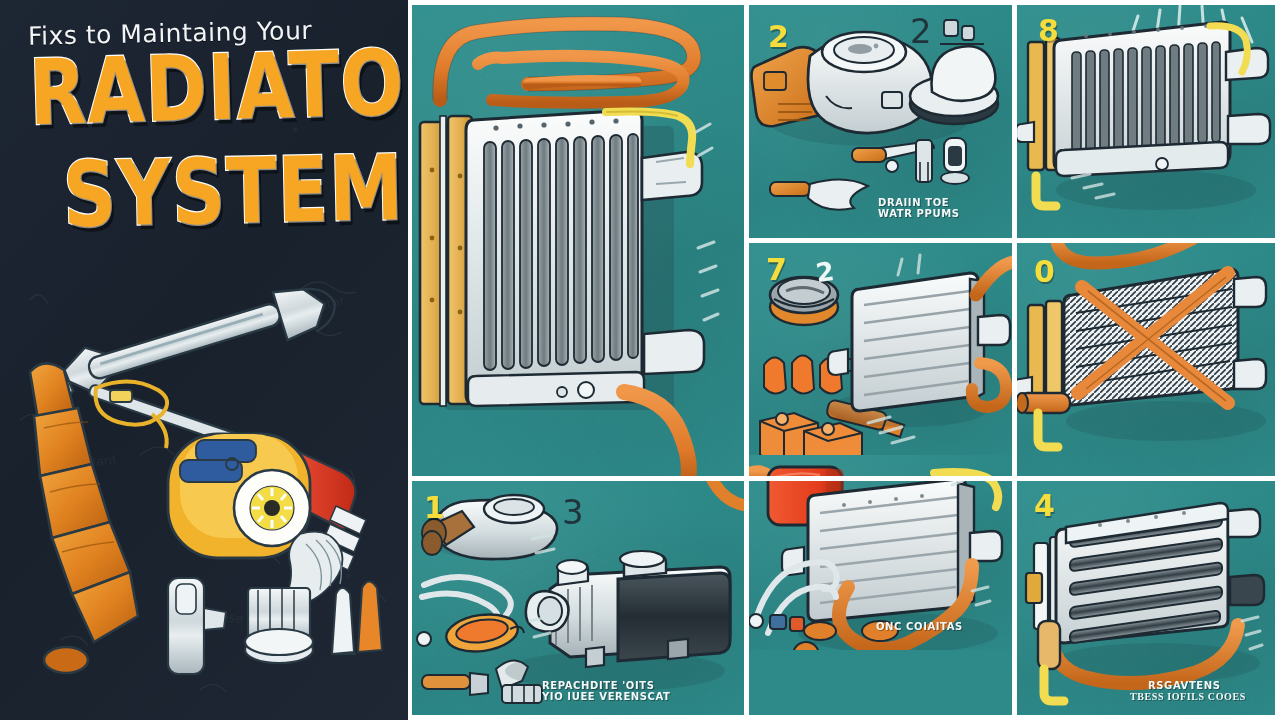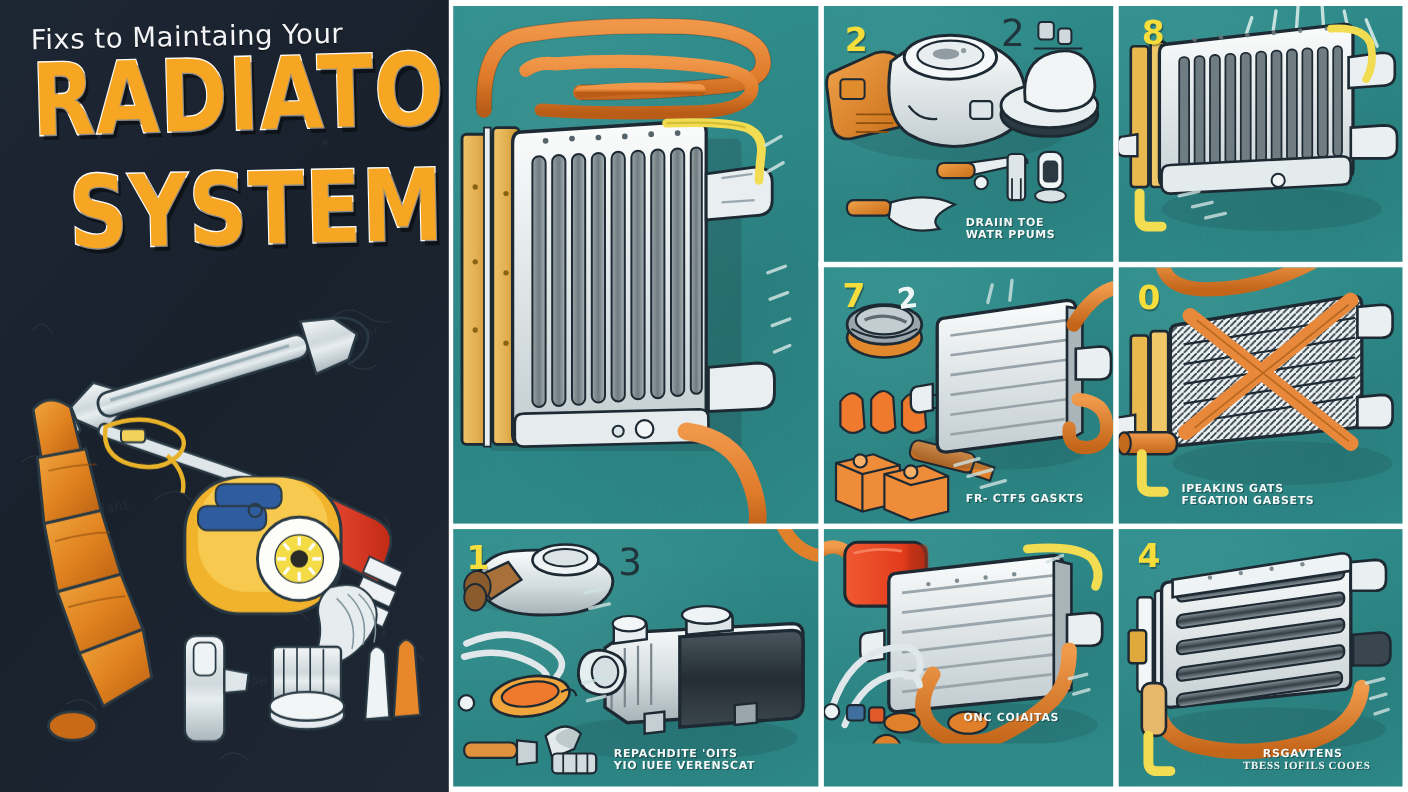--- a/index.html
+++ b/index.html
@@ -70,21 +70,21 @@
       radial-gradient(circle at 27% 78%, rgba(0,0,0,.12) 0 1px, transparent 1px);
     background-size:37px 41px, 53px 47px, 61px 59px, 43px 39px, 49px 51px;
   }
   
   .p-hero   { left:0;   top:0;   width:334px; height:477px; }
   .p-tr1    { left:338px; top:0;   width:264px; height:239px; }
   .p-tr2    { left:606px; top:0;   width:264px; height:239px; }
   .p-mr1    { left:338px; top:243px; width:264px; height:234px; }
   .p-mr2    { left:606px; top:243px; width:264px; height:234px; }
   .p-b1     { left:0;   top:481px; width:334px; height:239px; }
-  .p-b2     { left:338px; top:481px; width:264px; height:195px; }
+  .p-b2     { left:338px; top:455px; width:264px; height:195px; }
   .p-b3     { left:606px; top:481px; width:264px; height:239px; }
 
   .divider { position:absolute; background:#ffffff; z-index:9; }
 
   .caption {
     position:absolute; z-index:8;
     color:#f4f8f8; font-family:"DejaVu Sans", sans-serif; font-weight:700;
     font-size:10px; line-height:1.12; letter-spacing:.6px;
     text-shadow:1px 1px 0 rgba(0,0,0,.35);
     text-transform:uppercase;
@@ -548,23 +548,20 @@
         <g stroke="#cfe3e2" stroke-width="3" opacity=".8" stroke-linecap="round">
           <path d="M120 180 l22 -6"></path>
             <path d="M132 190 l22 -6"></path>
             <path d="M144 200 l22 -6"></path>
           <path d="M154 16 l-4 16"></path>
             <path d="M172 12 l-2 18"></path>
         </g>
       </svg>
       <div class="step-num num-yellow" style="left:18px; top:12px;">7</div>
       <div class="step-num num-white" style="left:68px; top:16px; transform:rotate(-8deg);">2</div>
-      <div class="caption" style="left:130px; bottom:18px;">
-        <span>FR- CTF5 GASKTS</span>
-      </div>
     </div>
 
     <div class="panel p-mr2">
       <div class="paper"></div>
         <div class="grain"></div>
       <svg viewBox="0 0 264 234" width="264" height="234" style="position:absolute;inset:0">
         <defs>
           <pattern id="hatch" width="6" height="6" patternUnits="userSpaceOnUse">
             <rect width="6" height="6" fill="#eef2f4"></rect>
             <path d="M0 6 L6 0" stroke="#2b3a42" stroke-width="1.6"></path>
@@ -603,24 +600,20 @@
         <path d="M16 134 l-12 2 q-6 0 -6 6 l0 8 q0 6 6 6 l12 -2z" fill="#eaf0f2" stroke="#1d2a33" stroke-width="2.2"></path>
 
         <g>
           <rect x="2" y="150" width="52" height="20" rx="9" fill="url(#rgHose)" stroke="#1d2a33" stroke-width="2.4"></rect>
           <ellipse cx="6" cy="160" rx="6" ry="10" fill="#c46a1c" stroke="#1d2a33" stroke-width="2"></ellipse>
         </g>
 
         <path d="M22 170 l0 26 q0 8 8 8 l12 0" fill="none" stroke="#f2dc52" stroke-width="9" stroke-linecap="round"></path>
       </svg>
       <div class="step-num num-yellow" style="left:18px; top:14px;">0</div>
-      <div class="caption" style="left:58px; bottom:16px;">
-        <span>IPEAKINS GATS</span>
-        <span>FEGATION GABSETS</span>
-      </div>
     </div>
 
     <div class="panel p-b1">
       <div class="paper"></div>
         <div class="grain"></div>
       <svg viewBox="0 0 334 239" width="334" height="239" style="position:absolute;inset:0">
         <defs>
           <linearGradient id="thSil" x1="0" y1="0" x2="0" y2="1">
             <stop offset="0" stop-color="#fafcfc"></stop>
               <stop offset=".55" stop-color="#d3dcdf"></stop>
@@ -693,21 +686,21 @@
         </g>
         <g stroke="#cfe3e2" stroke-width="3" opacity=".8" stroke-linecap="round">
           <path d="M122 58 l18 -4"></path>
             <path d="M126 72 l18 -4"></path>
           <path d="M120 140 l18 -4"></path>
             <path d="M124 156 l16 -4"></path>
         </g>
       </svg>
       <div class="step-num num-yellow" style="left:14px; top:12px;">1</div>
       <div class="step-num num-dark" style="left:152px; top:14px;">3</div>
-      <div class="caption" style="left:132px; bottom:18px;margin-left:16px;">
+      <div class="caption" style="left:132px; bottom:18px;">
         <span>REPACHDITE 'OITS</span>
         <span>YIO IUEE VERENSCAT</span>
       </div>
     </div>
 
     <div class="panel p-b2">
       <div class="paper"></div>
         <div class="grain"></div>
       <svg viewBox="0 0 264 239" width="264" height="239" style="position:absolute;inset:0">
         <defs>

